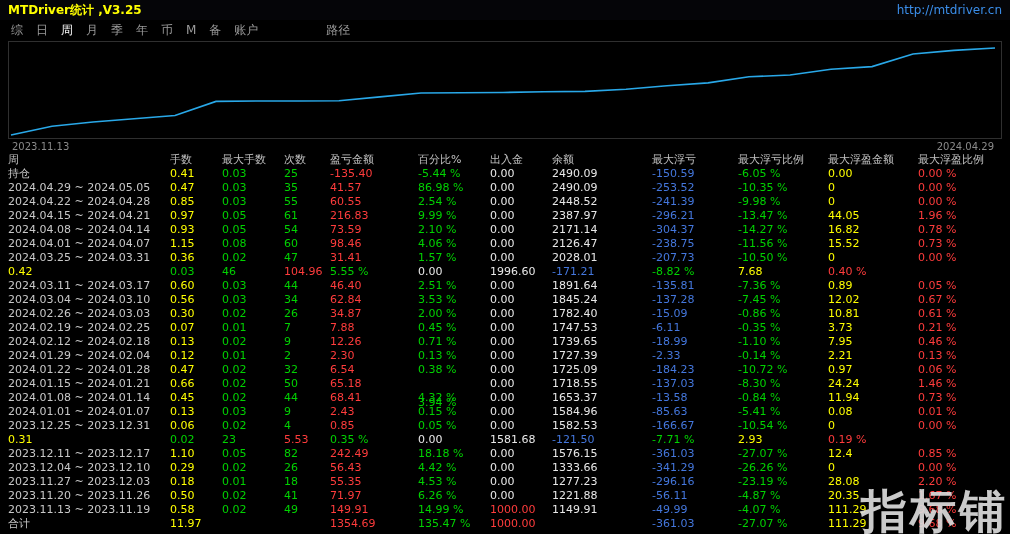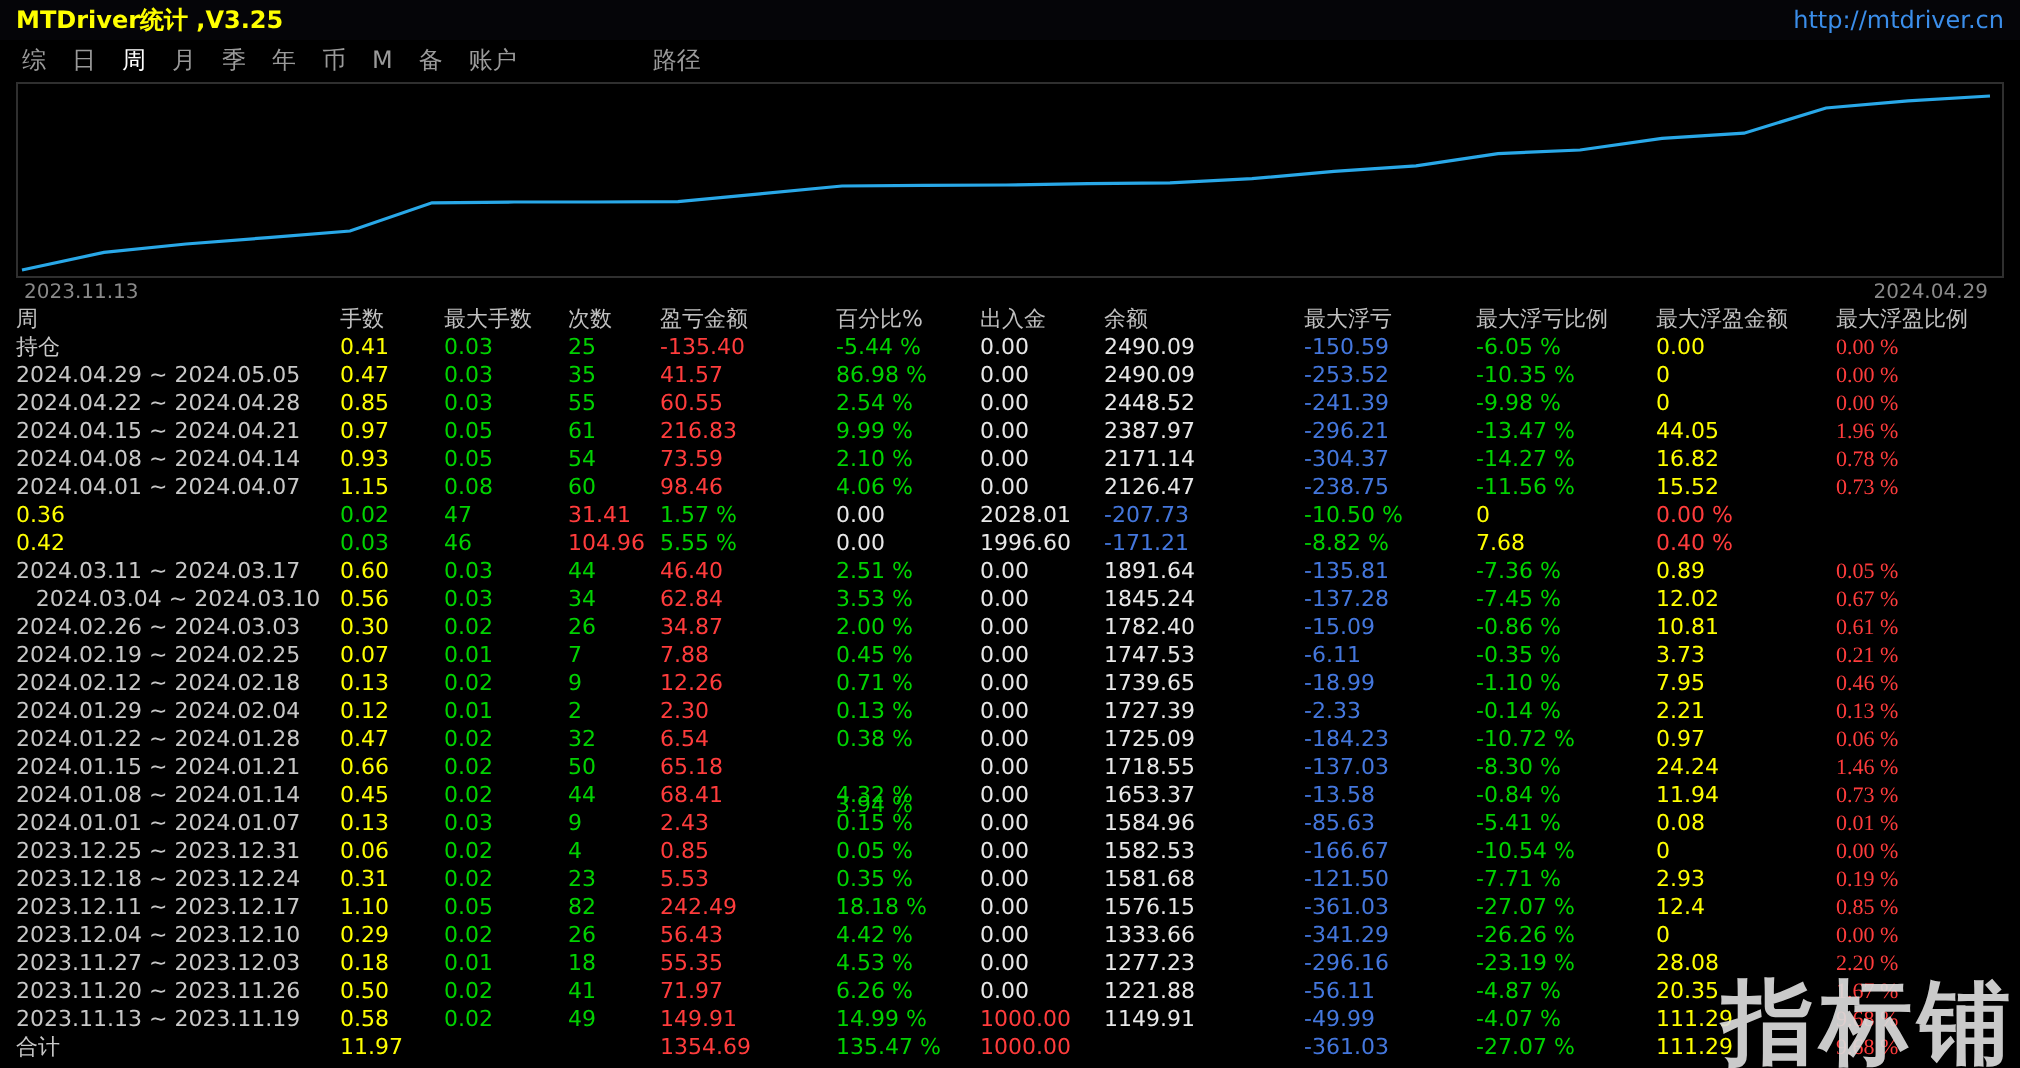--- a/index.html
+++ b/index.html
@@ -41,21 +41,21 @@
   .trow .tcell:nth-child(2){width:52px;}
   .trow .tcell:nth-child(3){width:62px;}
   .trow .tcell:nth-child(4){width:46px;}
   .trow .tcell:nth-child(5){width:88px;}
   .trow .tcell:nth-child(6){width:72px;}
   .trow .tcell:nth-child(7){width:62px;}
   .trow .tcell:nth-child(8){width:100px;}
   .trow .tcell:nth-child(9){width:86px;}
   .trow .tcell:nth-child(10){width:90px;}
   .trow .tcell:nth-child(11){width:90px;}
-  .trow .tcell:nth-child(12){width:86px;font-family:Liberation Serif, serif;}
+  .trow .tcell:nth-child(12){width:86px;}
   
   .watermark{
     position:absolute;right:2px;bottom:-9px;
     font-size:46px;font-weight:bold;letter-spacing:3px;
     color:#dcdcdc;opacity:0.92;pointer-events:none;white-space:nowrap;
   }
 </style>
 </head>
 <body>
 
@@ -179,20 +179,21 @@
       <div class="tcell" style="color: rgb(255, 60, 60);">98.46</div>
       <div class="tcell" style="color: rgb(0, 210, 0);">4.06 %</div>
       <div class="tcell" style="color: rgb(232, 232, 232);">0.00</div>
       <div class="tcell" style="color: rgb(232, 232, 232);">2126.47</div>
       <div class="tcell" style="color: rgb(68, 119, 221);">-238.75</div>
       <div class="tcell" style="color: rgb(0, 210, 0);">-11.56 %</div>
       <div class="tcell" style="color: rgb(255, 255, 0);">15.52</div>
       <div class="tcell" style="color: rgb(255, 60, 60);">0.73 %</div>
     </div>
     <div class="trow">
+      <div class="tcell" style="color: rgb(200, 200, 200);">2024.03.25 ~ 2024.03.31</div>
       <div class="tcell" style="color: rgb(255, 255, 0);">0.36</div>
       <div class="tcell" style="color: rgb(0, 210, 0);">0.02</div>
       <div class="tcell" style="color: rgb(0, 210, 0);">47</div>
       <div class="tcell" style="color: rgb(255, 60, 60);">31.41</div>
       <div class="tcell" style="color: rgb(0, 210, 0);">1.57 %</div>
       <div class="tcell" style="color: rgb(232, 232, 232);">0.00</div>
       <div class="tcell" style="color: rgb(232, 232, 232);">2028.01</div>
       <div class="tcell" style="color: rgb(68, 119, 221);">-207.73</div>
       <div class="tcell" style="color: rgb(0, 210, 0);">-10.50 %</div>
       <div class="tcell" style="color: rgb(255, 255, 0);">0</div>
@@ -219,21 +220,21 @@
       <div class="tcell" style="color: rgb(255, 60, 60);">46.40</div>
       <div class="tcell" style="color: rgb(0, 210, 0);">2.51 %</div>
       <div class="tcell" style="color: rgb(232, 232, 232);">0.00</div>
       <div class="tcell" style="color: rgb(232, 232, 232);">1891.64</div>
       <div class="tcell" style="color: rgb(68, 119, 221);">-135.81</div>
       <div class="tcell" style="color: rgb(0, 210, 0);">-7.36 %</div>
       <div class="tcell" style="color: rgb(255, 255, 0);">0.89</div>
       <div class="tcell" style="color: rgb(255, 60, 60);">0.05 %</div>
     </div>
     <div class="trow">
-      <div class="tcell" style="color: rgb(200, 200, 200); text-align: center;">2024.03.04 ~ 2024.03.10</div>
+      <div class="tcell" style="color: rgb(200, 200, 200);">2024.03.04 ~ 2024.03.10</div>
       <div class="tcell" style="color: rgb(255, 255, 0);">0.56</div>
       <div class="tcell" style="color: rgb(0, 210, 0);">0.03</div>
       <div class="tcell" style="color: rgb(0, 210, 0);">34</div>
       <div class="tcell" style="color: rgb(255, 60, 60);">62.84</div>
       <div class="tcell" style="color: rgb(0, 210, 0);">3.53 %</div>
       <div class="tcell" style="color: rgb(232, 232, 232);">0.00</div>
       <div class="tcell" style="color: rgb(232, 232, 232);">1845.24</div>
       <div class="tcell" style="color: rgb(68, 119, 221);">-137.28</div>
       <div class="tcell" style="color: rgb(0, 210, 0);">-7.45 %</div>
       <div class="tcell" style="color: rgb(255, 255, 0);">12.02</div>
@@ -359,21 +360,20 @@
       <div class="tcell" style="color: rgb(255, 60, 60);">0.85</div>
       <div class="tcell" style="color: rgb(0, 210, 0);">0.05 %</div>
       <div class="tcell" style="color: rgb(232, 232, 232);">0.00</div>
       <div class="tcell" style="color: rgb(232, 232, 232);">1582.53</div>
       <div class="tcell" style="color: rgb(68, 119, 221);">-166.67</div>
       <div class="tcell" style="color: rgb(0, 210, 0);">-10.54 %</div>
       <div class="tcell" style="color: rgb(255, 255, 0);">0</div>
       <div class="tcell" style="color: rgb(255, 60, 60);">0.00 %</div>
     </div>
     <div class="trow">
-      <div class="tcell" style="color: rgb(200, 200, 200);">2023.12.18 ~ 2023.12.24</div>
       <div class="tcell" style="color: rgb(255, 255, 0);">0.31</div>
       <div class="tcell" style="color: rgb(0, 210, 0);">0.02</div>
       <div class="tcell" style="color: rgb(0, 210, 0);">23</div>
       <div class="tcell" style="color: rgb(255, 60, 60);">5.53</div>
       <div class="tcell" style="color: rgb(0, 210, 0);">0.35 %</div>
       <div class="tcell" style="color: rgb(232, 232, 232);">0.00</div>
       <div class="tcell" style="color: rgb(232, 232, 232);">1581.68</div>
       <div class="tcell" style="color: rgb(68, 119, 221);">-121.50</div>
       <div class="tcell" style="color: rgb(0, 210, 0);">-7.71 %</div>
       <div class="tcell" style="color: rgb(255, 255, 0);">2.93</div>

